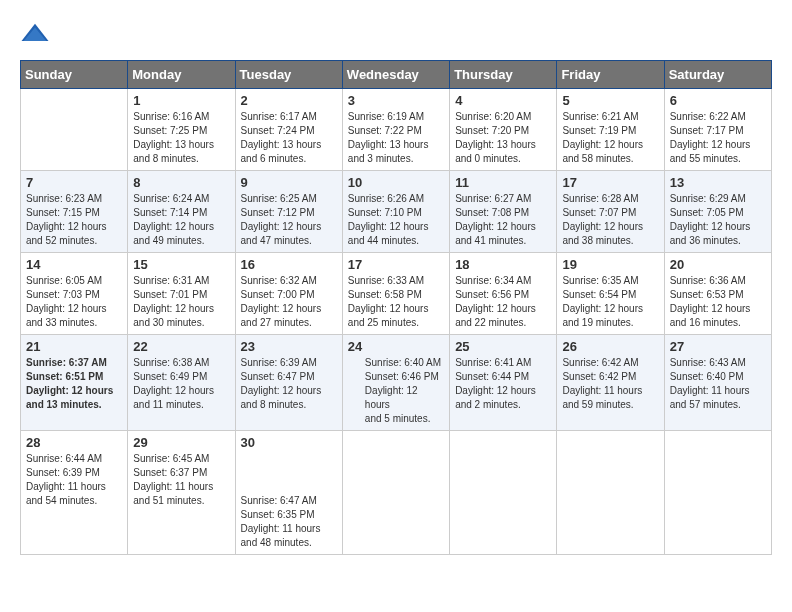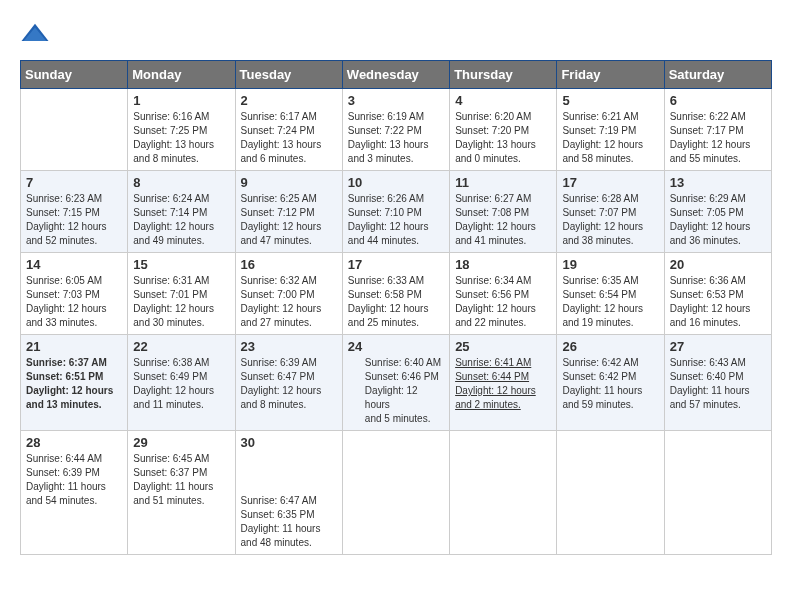--- a/index.html
+++ b/index.html
@@ -300,21 +300,21 @@
         </td>
         <td>
           <span class="day-num">24</span>
           <div class="day-info" style="white-space: pre-line; margin-left: 17px;">Sunrise: 6:40 AM
 Sunset: 6:46 PM
 Daylight: 12 hours
 and 5 minutes.</div>
         </td>
         <td>
           <span class="day-num">25</span>
-          <div class="day-info" style="white-space: pre-line; text-decoration: underline;">Sunrise: 6:41 AM
+          <div class="day-info" style="white-space: pre-line;">Sunrise: 6:41 AM
 Sunset: 6:44 PM
 Daylight: 12 hours
 and 2 minutes.</div>
         </td>
         <td>
           <span class="day-num">26</span>
           <div class="day-info" style="white-space: pre-line;">Sunrise: 6:42 AM
 Sunset: 6:42 PM
 Daylight: 11 hours
 and 59 minutes.</div>

